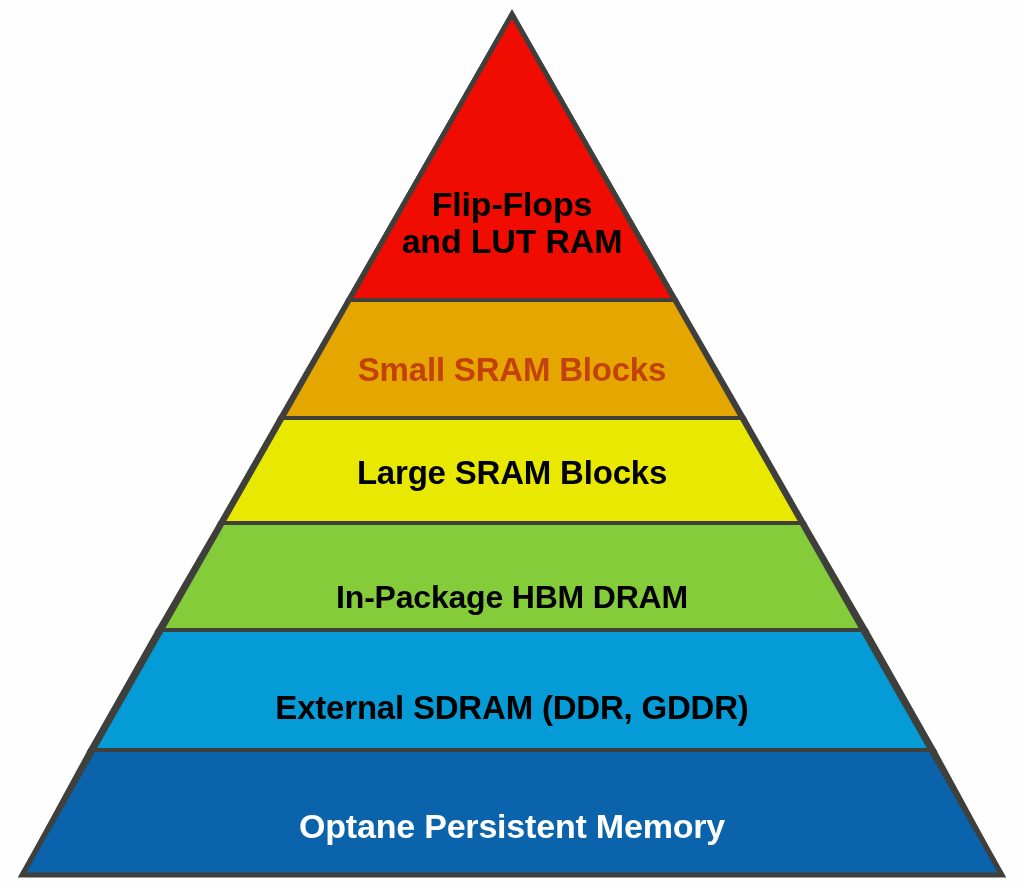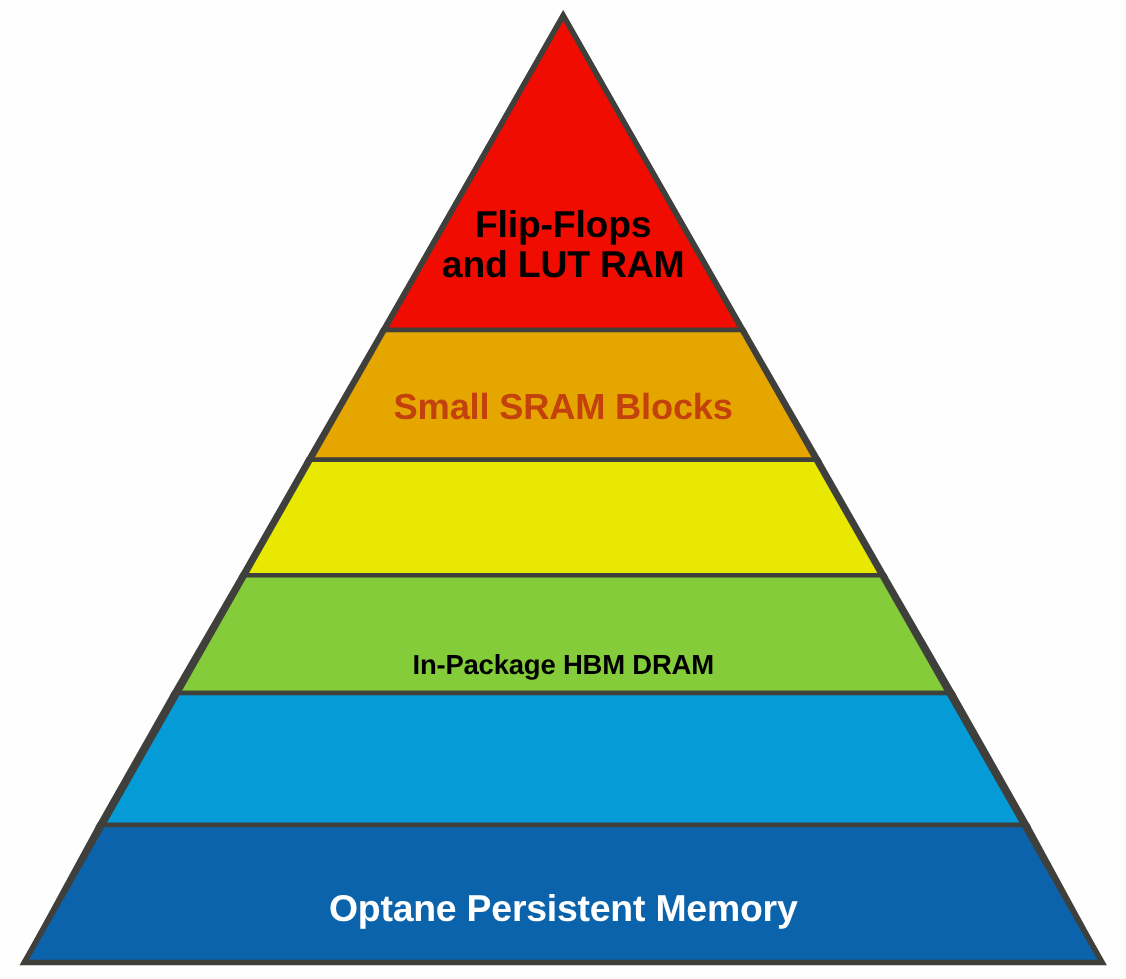--- a/index.html
+++ b/index.html
@@ -54,21 +54,21 @@
     pointer-events: auto;
   }
 
   .tier-label.dark  { color: #000000; }
   .tier-label.light { color: #ffffff; }
 
   
   #label-tier-0 { top: 186px; font-size: 34px; }
   #label-tier-1 { top: 352px; font-size: 33px; }
   #label-tier-2 { top: 455px; font-size: 33px; }
-  #label-tier-3 { top: 592px; font-size: 25px; }
+  #label-tier-3 { top: 580px; font-size: 32px; }
   #label-tier-4 { top: 690px; font-size: 33px; }
   #label-tier-5 { top: 808px; font-size: 34px; }
 </style>
 </head>
 <body>
 
 <div id="pyramid-figure" style="background: rgb(254, 254, 254);">
 
   <svg id="pyramid-svg" viewBox="0 0 1024 890" xmlns="http://www.w3.org/2000/svg">
 
@@ -86,20 +86,22 @@
 
     <polygon id="pyramid-outline" points="512,14 1002,875 22,875" fill="none" stroke="#3F3F3C" stroke-width="5" stroke-linejoin="miter"></polygon>
   </svg>
 
   <div id="tier-label-layer">
     <div class="tier-label dark" id="label-tier-0" style="color: rgb(0, 0, 0);">Flip-Flops
 and LUT RAM</div>
 
     <div class="tier-label dark" id="label-tier-1" style="color: #c2410c;">Small SRAM Blocks</div>
 
+    <div class="tier-label dark" id="label-tier-2" style="color: rgb(0, 0, 0);">Large SRAM Blocks</div>
 
     <div class="tier-label dark" id="label-tier-3" style="color: rgb(0, 0, 0);">In-Package HBM DRAM</div>
 
+    <div class="tier-label dark" id="label-tier-4" style="color: rgb(0, 0, 0);">External SDRAM (DDR, GDDR)</div>
 
     <div class="tier-label light" id="label-tier-5" style="color: rgb(255, 255, 255);">Optane Persistent Memory</div>
   </div>
 
 </div>
 
 </body></html>

